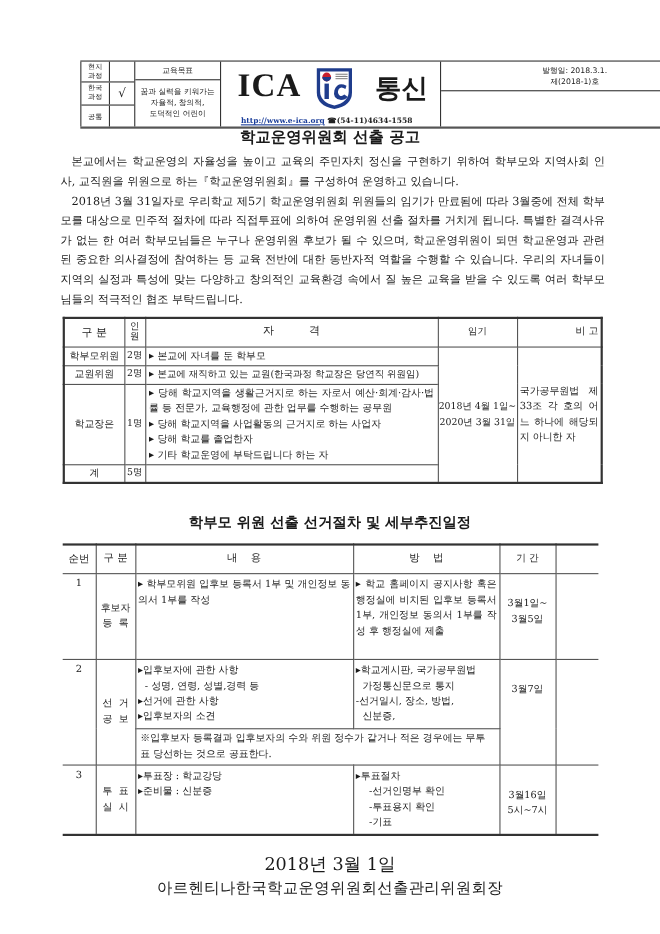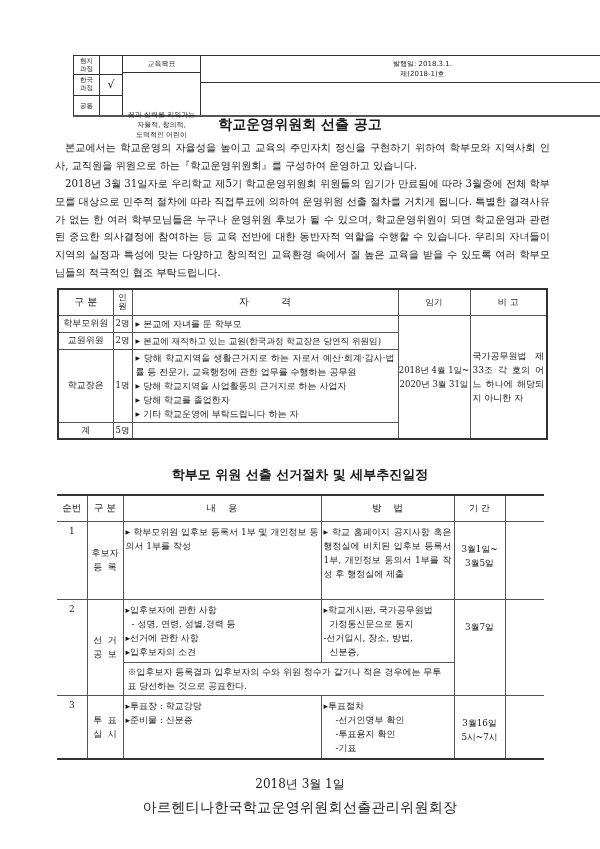--- a/index.html
+++ b/index.html
@@ -6,21 +6,21 @@
   html, body { width: 600px; height: 849px; background: #ffffff; }
   body { position: relative; font-family: "DejaVu Serif", "Liberation Serif", serif; color: #1a1a1a; overflow: hidden; }
 
   
   .header { position: absolute; left: 73px; top: 38px; width: 572px; height: 62px; border-top: 1px solid #333; border-bottom: 2px solid #555; display: flex; font-size: 7px; margin-top: 17px; }
   .hdr-left { width: 50px; border-left: 1px solid #333; border-right: 1px solid #333; display: flex; flex-direction: column; }
   .hdr-row { display: flex; flex: 1; border-bottom: 1px solid #333; }
   .hdr-row:last-child { border-bottom: none; }
   .hdr-row .lbl { width: 26px; border-right: 1px solid #333; text-align: center; font-family: "DejaVu Sans", sans-serif; font-size: 6.5px; line-height: 8px; padding-top: 1px; }
   .hdr-row .chk { flex: 1; text-align: center; font-size: 11px; line-height: 20px; }
-  .hdr-goal { width: 78px; border-right: 1px solid #333; display: flex; flex-direction: column; font-family: "DejaVu Sans", sans-serif; gap: 32px; }
+  .hdr-goal { width: 78px; border-right: 1px solid #333; display: flex; flex-direction: column; font-family: "DejaVu Sans", sans-serif; }
   .goal-title { height: 17px; border-bottom: 1px solid #333; text-align: center; font-size: 7px; line-height: 16px; }
   .goal-body { flex: 1; text-align: center; font-size: 7px; line-height: 10px; padding-top: 5px; }
   .hdr-center { width: 200px; border-right: 1px solid #333; position: relative; }
   .ica-text { position: absolute; left: 15px; top: 5px; font-size: 30px; font-weight: bold; font-family: "Liberation Serif", serif; letter-spacing: 1px; }
   .logo { position: absolute; left: 84px; top: 4px; width: 38px; height: 40px; }
   .tongsin { position: absolute; left: 140px; top: 8px; font-size: 24px; font-weight: bold; font-family: "DejaVu Sans", sans-serif; }
   .hdr-link { position: absolute; left: 18px; top: 50px; font-size: 6.8px; font-weight: bold; }
   .hdr-link a { color: #1a3d9a; text-decoration: underline; }
   .hdr-link span.ph { color: #222; }
   .hdr-right { flex: 1; display: flex; flex-direction: column; border-right: 1px solid #333; font-family: "DejaVu Sans", sans-serif; }
@@ -60,21 +60,21 @@
   .t2 .c-cat { width: 36px; text-align: center; vertical-align: middle; line-height: 14px; }
   .t2 .c-content { width: 198px; padding: 3px 2px; line-height: 14px; }
   .t2 .c-method { width: 133px; padding: 3px 2px; line-height: 14px; }
   .t2 .c-period { width: 51px; text-align: center; padding-top: 20px; line-height: 14px; font-size: 8.8px; }
   .t2 .c-extra { }
   .t2 .sub { padding-left: 6px; display: block; }
   .t2 .sub2 { padding-left: 12px; display: block; }
   .t2 .note { padding: 2px 4px; line-height: 14px; vertical-align: top; }
   .line { display: block; }
 
-  .date { position: absolute; left: 0; width: 600px; top: 776px; text-align: center; font-size: 12px; }
+  .date { position: absolute; left: 0; width: 600px; top: 776px; text-align: center; font-size: 16px; }
   .signer { position: absolute; left: 0; width: 600px; top: 799px; text-align: center; font-size: 14px; font-weight: normal; letter-spacing: 0.3px; }
 </style>
 </head>
 <body>
 
 <div class="header">
   <div class="hdr-left">
     <div class="hdr-row">
       <div class="lbl">현지<br>과정</div>
       <div class="chk"></div>
@@ -91,41 +91,60 @@
 
   <div class="hdr-goal">
     <div class="goal-title">교육목표</div>
     <div class="goal-body">
       <div>꿈과 실력을 키워가는</div>
       <div>자율적, 창의적,</div>
       <div>도덕적인 어린이</div>
     </div>
   </div>
 
+  <div class="hdr-center">
+    <div class="ica-text">ICA</div>
+    <svg class="logo" viewBox="0 0 38 40">
+      <path d="M3 2 H35 V24 Q35 36 19 39 Q3 36 3 24 Z" fill="#1f3c8c"></path>
+      <path d="M6 5 H32 V23 Q32 33 19 36 Q6 33 6 23 Z" fill="#ffffff"></path>
+      <circle cx="12" cy="10" r="4" fill="#c8202e"></circle>
+      <path d="M8 10 A4 4 0 0 0 16 10 Z" fill="#1f3c8c"></path>
+      <rect x="10" y="16" width="4" height="14" fill="#1f3c8c"></rect>
+      <path d="M30 18 Q22 14 19 22 Q17 30 25 31 Q29 31 31 28 L28 26 Q26 28 24 27 Q21 25 23 21 Q25 18 29 21 Z" fill="#1f3c8c"></path>
+      <rect x="20" y="7" width="11" height="1" fill="#888"></rect>
+      <rect x="20" y="9" width="11" height="1" fill="#888"></rect>
+      <rect x="20" y="11" width="11" height="1" fill="#888"></rect>
+    </svg>
+    <div class="tongsin">통신</div>
+    <div class="hdr-link">
+      <a>http://www.e-ica.org</a>
+      <span class="ph">☎(54-11)4634-1558</span>
+    </div>
+  </div>
 
   <div class="hdr-right">
     <div class="pub-top">
       <div>발행일: 2018.3.1.</div>
       <div>제(2018-1)호</div>
     </div>
   </div>
 </div>
 
 <div class="title1">학교운영위원회 선출 공고</div>
 <div class="para p1">본교에서는 학교운영의 자율성을 높이고 교육의 주민자치 정신을 구현하기 위하여 학부모와 지역사회 인사, 교직원을 위원으로 하는『학교운영위원회』를 구성하여 운영하고 있습니다.</div>
 <div class="para p2">2018년 3월 31일자로 우리학교 제5기 학교운영위원회 위원들의 임기가 만료됨에 따라 3월중에 전체 학부모를 대상으로 민주적 절차에 따라 직접투표에 의하여 운영위원 선출 절차를 거치게 됩니다. 특별한 결격사유가 없는 한 여러 학부모님들은 누구나 운영위원 후보가 될 수 있으며, 학교운영위원이 되면 학교운영과 관련된 중요한 의사결정에 참여하는 등 교육 전반에 대한 동반자적 역할을 수행할 수 있습니다.  우리의 자녀들이 지역의 실정과 특성에 맞는 다양하고 창의적인 교육환경 속에서 질 높은 교육을 받을 수 있도록 여러 학부모님들의 적극적인 협조 부탁드립니다.</div>
 
 <table class="t1">
   <tbody>
       <tr>
     <th class="c-role">구 분</th>
     <th class="c-num" style="font-size:8.5px;line-height:9px;">인<br>원</th>
     <th class="c-qual" style="text-align:center;white-space:pre;">자          격</th>
     <th class="c-term">임기</th>
-    <th class="c-note" style="text-align:center;">비 고</th>
+    <th class="c-note" style="text-align:right;">비 고</th>
   </tr>
   <tr class="r-short">
     <td class="c-role">학부모위원</td>
     <td class="c-num">2명</td>
     <td class="c-qual"><span class="bullet">▶</span><span>본교에 자녀를 둔 학부모</span></td>
     <td class="c-term" rowspan="4">2018년 4월 1일~<br>2020년 3월 31일</td>
     <td class="c-note" rowspan="4">국가공무원법 제33조 각 호의 어느 하나에 해당되지 아니한 자</td>
   </tr>
   <tr class="r-short">
     <td class="c-role">교원위원</td>

